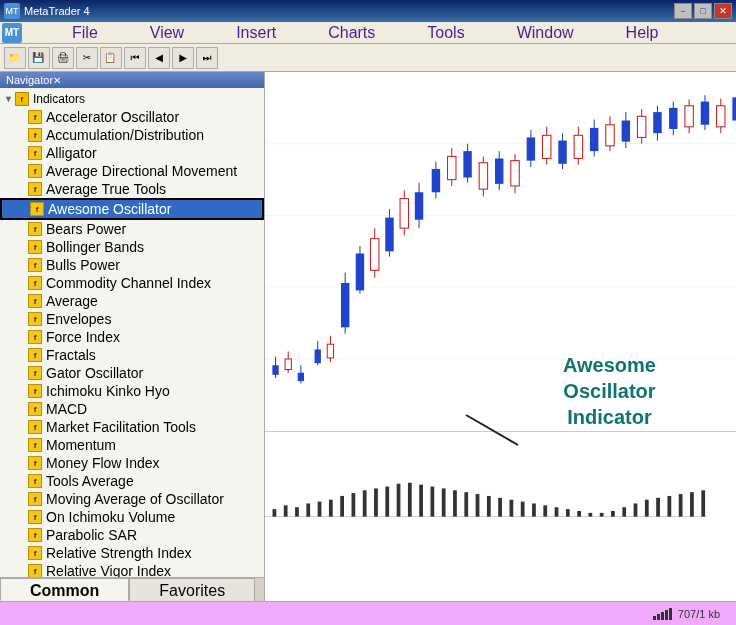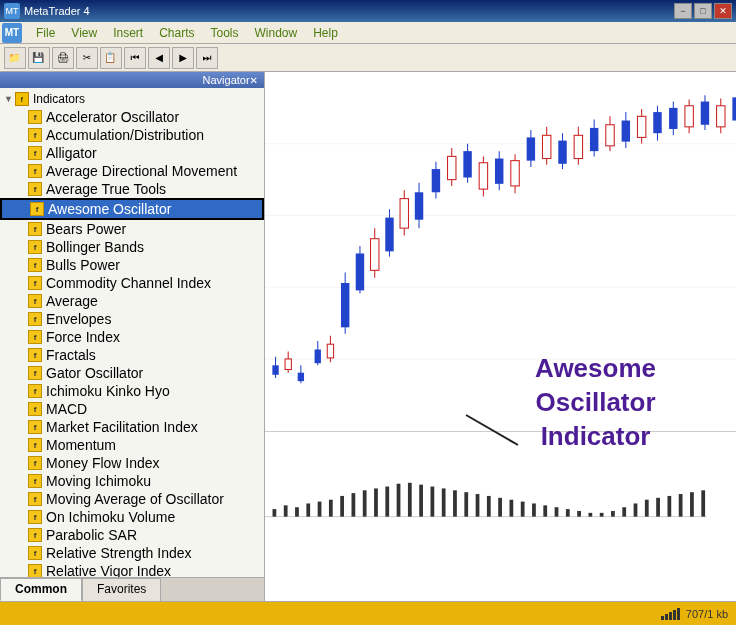--- a/index.html
+++ b/index.html
@@ -63,22 +63,23 @@
       width: 20px; height: 20px;
       background: #4a90d9;
       border-radius: 2px;
       margin-right: 6px;
       display: flex; align-items: center; justify-content: center;
       font-size: 10px; color: white; font-weight: bold;
     }
     .menu-item {
       padding: 2px 8px;
       cursor: pointer;
-      font-size: 12px;
-      color: #4d7c0f;
+      font-size: 16px;
+      color: #4c1d95;
+      margin-left: 36px;
     }
 
     
     .toolbar {
       background: #f0ece0;
       height: 28px;
       border-bottom: 1px solid #aaa;
       display: flex;
       align-items: center;
       padding: 0 4px;
@@ -107,21 +108,21 @@
       flex-direction: column;
       flex-shrink: 0;
     }
     .navigator-header {
       background: linear-gradient(to bottom, #6688cc, #4466aa);
       color: white;
       padding: 2px 6px;
       font-size: 11px;
       display: flex;
       align-items: center;
-      justify-content: flex-end;
+      justify-content: flex-start;
     }
     .nav-close {
       cursor: pointer;
       font-size: 10px;
       color: white;
     }
     .navigator-tree {
       flex: 1;
       overflow-y: scroll;
       overflow-x: hidden;
@@ -181,22 +182,22 @@
     }
 
     
     .nav-tabs {
       display: flex;
       border-top: 1px solid #aaa;
       background: #d4d0c8;
       height: 24px;
     }
     .nav-tab {
-      padding: 3px 14px;
-      font-size: 12px;
+      padding: 3px 29px;
+      font-size: 16px;
       cursor: pointer;
       border: 1px solid #aaa;
       background: #e8e4dc;
       border-bottom: none;
     }
     .nav-tab.active {
       background: #f5f5f0;
       font-weight: bold;
       border-bottom: 1px solid #f5f5f0;
     }
@@ -216,23 +217,23 @@
       left: 35px;
       font-size: 16px;
       font-weight: bold;
       color: #222;
       pointer-events: none;
     }
     .annotation-ao {
       position: absolute;
       top: 280px;
       right: 80px;
-      font-size: 26px;
+      font-size: 20px;
       font-weight: bold;
-      color: #4c1d95;
+      color: #0f766e;
       text-align: center;
       pointer-events: none;
       line-height: 1.3;
     }
     .annotation-line {
       position: absolute;
       top: 372px;
       right: 218px;
       width: 60px;
       height: 2px;
@@ -250,26 +251,26 @@
       border-bottom: 1px solid #ccc;
     }
     .oscillator-chart {
       position: absolute;
       bottom: 0; left: 0; right: 0;
       height: 32%;
     }
 
     
     .status-bar {
-      background: #eab308;
+      background: #f0abfc;
       height: 24px;
       border-top: 1px solid #aaa;
       display: flex;
       justify-content: flex-end;
-      padding: 0 8px;
+      padding: 0 16px;
       font-size: 11px;
       color: #333;
     }
     .status-indicator {
       display: flex;
       align-items: center;
       gap: 6px;
     }
     .status-bars-icon {
       display: flex;
@@ -397,33 +398,33 @@
       <div class="tree-item">
         <div class="indicator-icon">f</div>
         <span class="tree-item-label">Ichimoku Kinko Hyo</span>
       </div>
       <div class="tree-item">
         <div class="indicator-icon">f</div>
         <span class="tree-item-label">MACD</span>
       </div>
       <div class="tree-item">
         <div class="indicator-icon">f</div>
-        <span class="tree-item-label">Market Facilitation Index</span>
+        <span class="tree-item-label">Market Facilitation Tools</span>
       </div>
       <div class="tree-item">
         <div class="indicator-icon">f</div>
         <span class="tree-item-label">Momentum</span>
       </div>
       <div class="tree-item">
         <div class="indicator-icon">f</div>
         <span class="tree-item-label">Money Flow Index</span>
       </div>
       <div class="tree-item">
         <div class="indicator-icon">f</div>
-        <span class="tree-item-label">Moving Ichimoku</span>
+        <span class="tree-item-label">Tools Average</span>
       </div>
       <div class="tree-item">
         <div class="indicator-icon">f</div>
         <span class="tree-item-label">Moving Average of Oscillator</span>
       </div>
       <div class="tree-item">
         <div class="indicator-icon">f</div>
         <span class="tree-item-label">On Ichimoku Volume</span>
       </div>
       <div class="tree-item">

